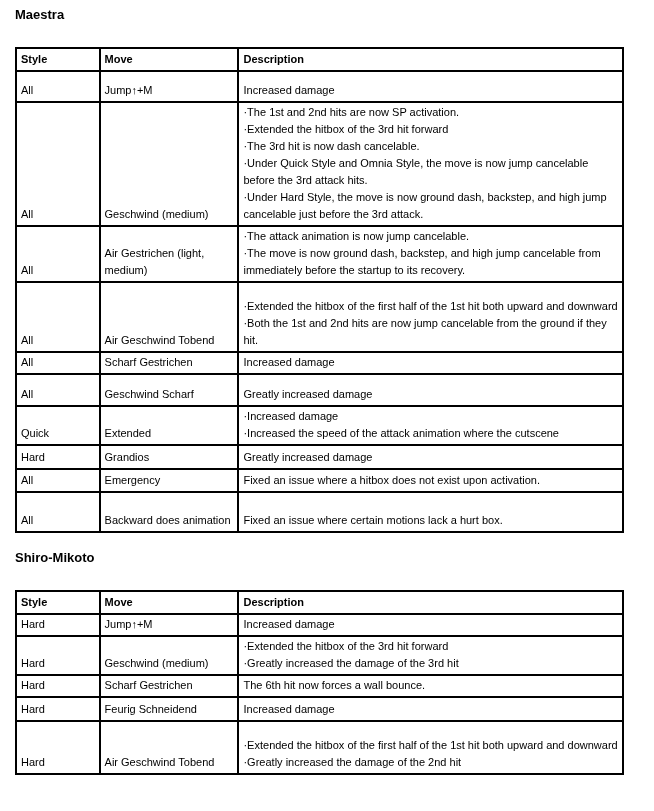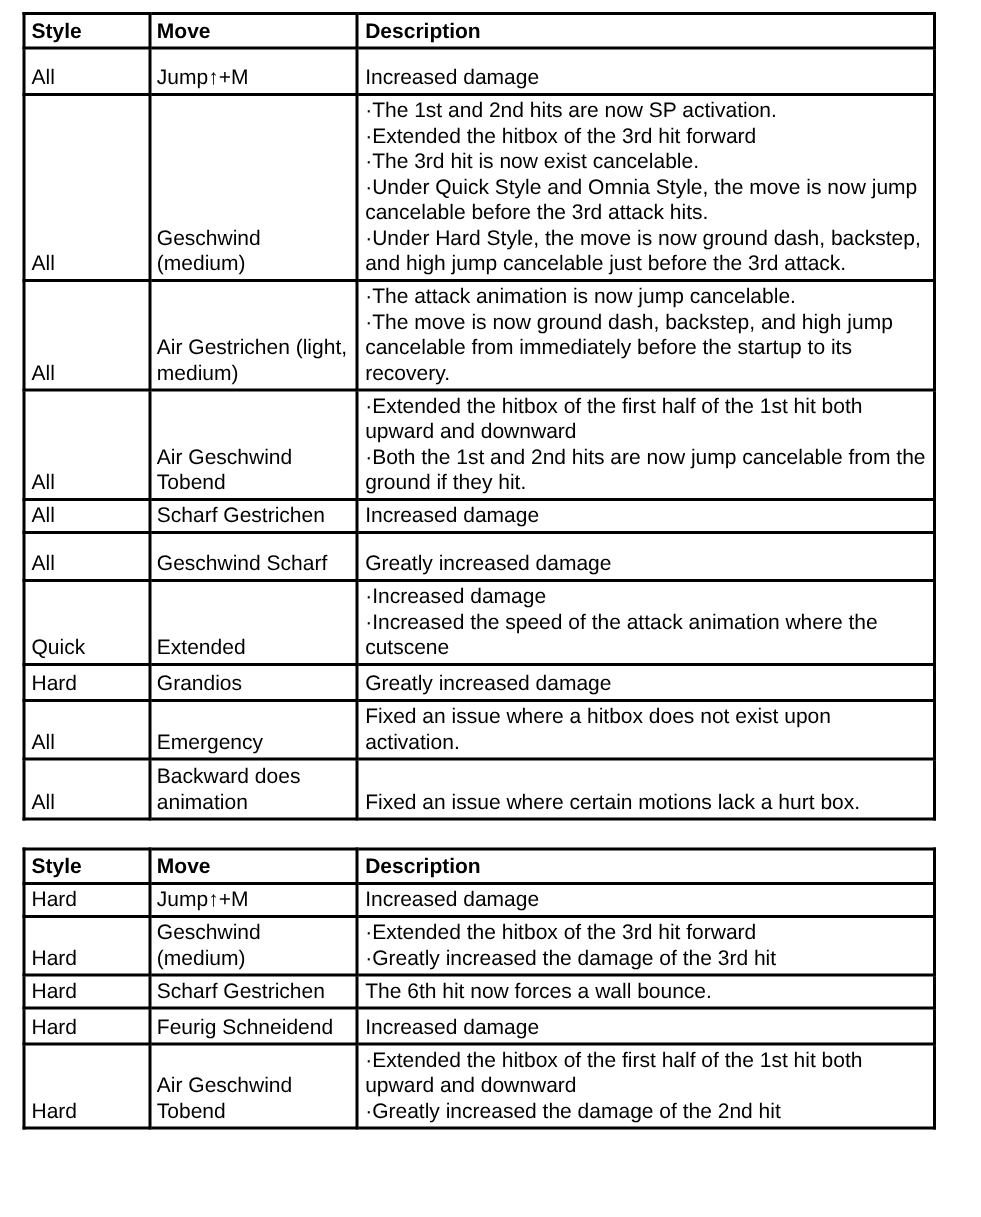--- a/index.html
+++ b/index.html
@@ -32,41 +32,42 @@
     border-collapse: collapse;
     table-layout: fixed;
     width: 609px;
   }
   table.patch-table th,
   table.patch-table td {
     border: 2px solid #000000;
     vertical-align: bottom;
     text-align: left;
     padding: 1px 2px 2px 4px;
-    font-size: 14px;
+    font-size: 11px;
     line-height: 17px;
     font-weight: normal;
     overflow: hidden;
     word-wrap: break-word;
   }
   table.patch-table th {
     font-weight: bold;
     vertical-align: middle;
   }
   .col-style { width: 83px; }
   .col-move  { width: 138px; }
   .col-desc  { width: 382px; }
   .c-desc div { margin: 0; }
 </style>
 </head>
 <body>
 
 <div class="doc">
 
   <section>
+    <h2 class="section-title">Maestra</h2>
     <table class="patch-table">
       <colgroup>
         <col class="col-style">
           <col class="col-move">
           <col class="col-desc">
       </colgroup>
       <thead>
           <tr style="height: 23px;">
             <th>Style</th>
             <th>Move</th>
@@ -80,21 +81,21 @@
             <td class="c-desc">
               <div>Increased damage</div>
             </td>
           </tr>
           <tr style="height: 121px;">
             <td class="c-style">All</td>
             <td class="c-move">Geschwind (medium)</td>
             <td class="c-desc">
               <div>·The 1st and 2nd hits are now SP activation.</div>
               <div>·Extended the hitbox of the 3rd hit forward</div>
-              <div>·The 3rd hit is now exist cancelable.</div>
+              <div>·The 3rd hit is now dash cancelable.</div>
               <div>·Under Quick Style and Omnia Style, the move is now jump cancelable before the 3rd attack hits.</div>
               <div>·Under Hard Style, the move is now ground dash, backstep, and high jump cancelable just before the 3rd attack.</div>
             </td>
           </tr>
           <tr style="height: 55px;">
             <td class="c-style">All</td>
             <td class="c-move">Air Gestrichen (light, medium)</td>
             <td class="c-desc">
               <div>·The attack animation is now jump cancelable.</div>
               <div>·The move is now ground dash, backstep, and high jump cancelable from immediately before the startup to its recovery.</div>
@@ -149,20 +150,21 @@
             <td class="c-move">Backward does animation</td>
             <td class="c-desc">
               <div>Fixed an issue where certain motions lack a hurt box.</div>
             </td>
           </tr>
         </tbody>
     </table>
   </section>
 
   <section>
+    <h2 class="section-title">Shiro-Mikoto</h2>
     <table class="patch-table">
       <colgroup>
         <col class="col-style">
           <col class="col-move">
           <col class="col-desc">
       </colgroup>
       <thead>
           <tr style="height: 23px;">
             <th>Style</th>
             <th>Move</th>

